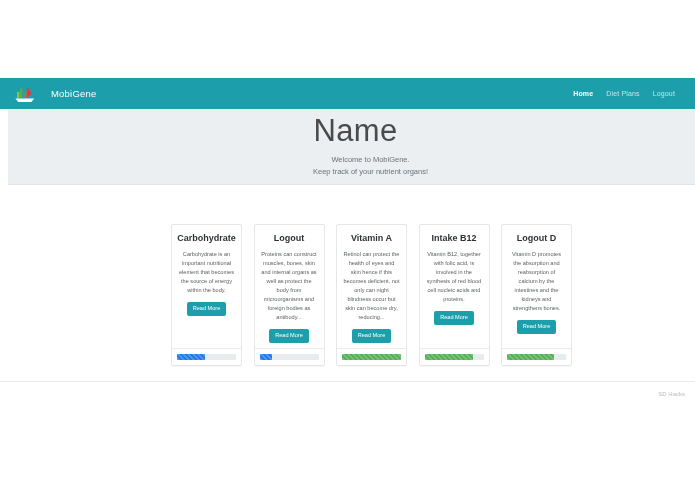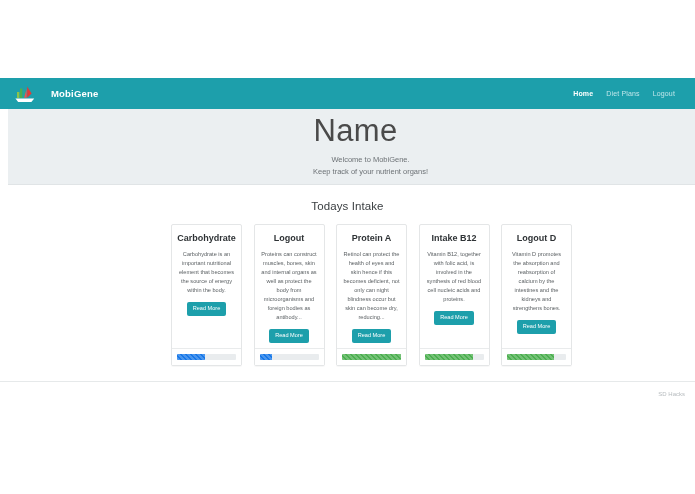--- a/index.html
+++ b/index.html
@@ -17,21 +17,21 @@
     width: 695px; height: 31px;
     background: #1d9fab;
     display: flex; align-items: center;
     justify-content: space-between;
     padding: 0 14px;
   }
   .brand { display: flex; align-items: center; gap: 7px; }
   .logo-icon { width: 22px; height: 19px; display: block; }
   .brand-name {
     color: #ffffff; font-size: 9.5px; letter-spacing: .2px;
-    font-weight: 700;
+    font-weight: 400;
     padding-left: 8px;
   }
   .nav-links { display: flex; align-items: center; gap: 13px; padding-right: 6px; }
   .nav-link {
     font-size: 7px; color: #bfe6ea; text-decoration: none;
     letter-spacing: .15px; white-space: nowrap;
   }
   .nav-link.active { color: #ffffff; font-weight: 700; }
 
   
@@ -147,21 +147,20 @@
   </div>
 
   <div class="hero">
     <div class="hero-title">Name</div>
     <div class="hero-sub">
       <div>Welcome to MobiGene.</div>
       <div>Keep track of your nutrient organs!</div>
     </div>
   </div>
 
-  <div class="section-title">Todays Intake</div>
 
   <div class="cards">
 
     <div class="card">
       <div class="card-title">Carbohydrate</div>
       <div class="card-text">Carbohydrate is an important nutritional element that becomes the source of energy within the body.</div>
       <button class="read-more">Read More</button>
       <div class="card-footer">
         <div class="progress-track">
           <div class="progress-fill" id="pf0" style="width: 48%; background-color: rgb(24, 120, 232);"></div>
@@ -174,21 +173,21 @@
       <div class="card-text">Proteins can construct muscles, bones, skin and internal organs as well as protect the body from microorganisms and foreign bodies as antibody...</div>
       <button class="read-more">Read More</button>
       <div class="card-footer">
         <div class="progress-track">
           <div class="progress-fill" id="pf1" style="width: 22%; background-color: rgb(24, 120, 232);"></div>
         </div>
       </div>
     </div>
 
     <div class="card">
-      <div class="card-title">Protein A</div>
+      <div class="card-title">Vitamin A</div>
       <div class="card-text">Retinol can protect the health of eyes and skin hence if this becomes deficient, not only can night blindness occur but skin can become dry, reducing...</div>
       <button class="read-more">Read More</button>
       <div class="card-footer">
         <div class="progress-track">
           <div class="progress-fill" id="pf2" style="width: 100%; background-color: rgb(76, 175, 80);"></div>
         </div>
       </div>
     </div>
 
     <div class="card">

